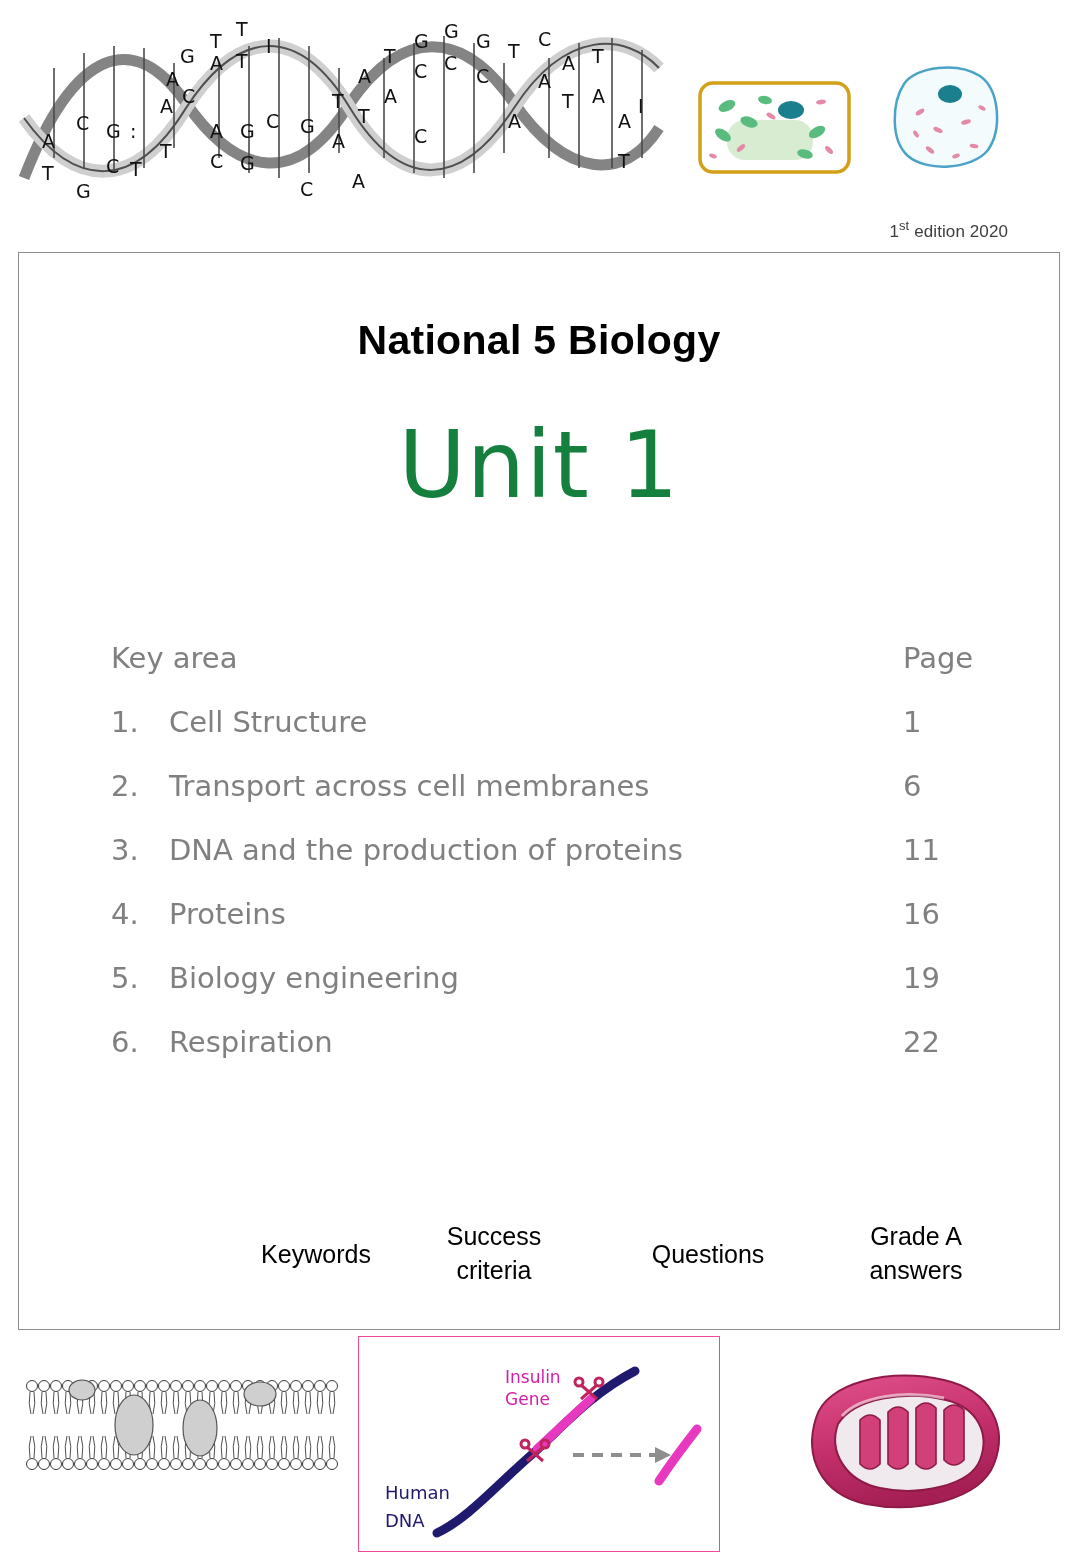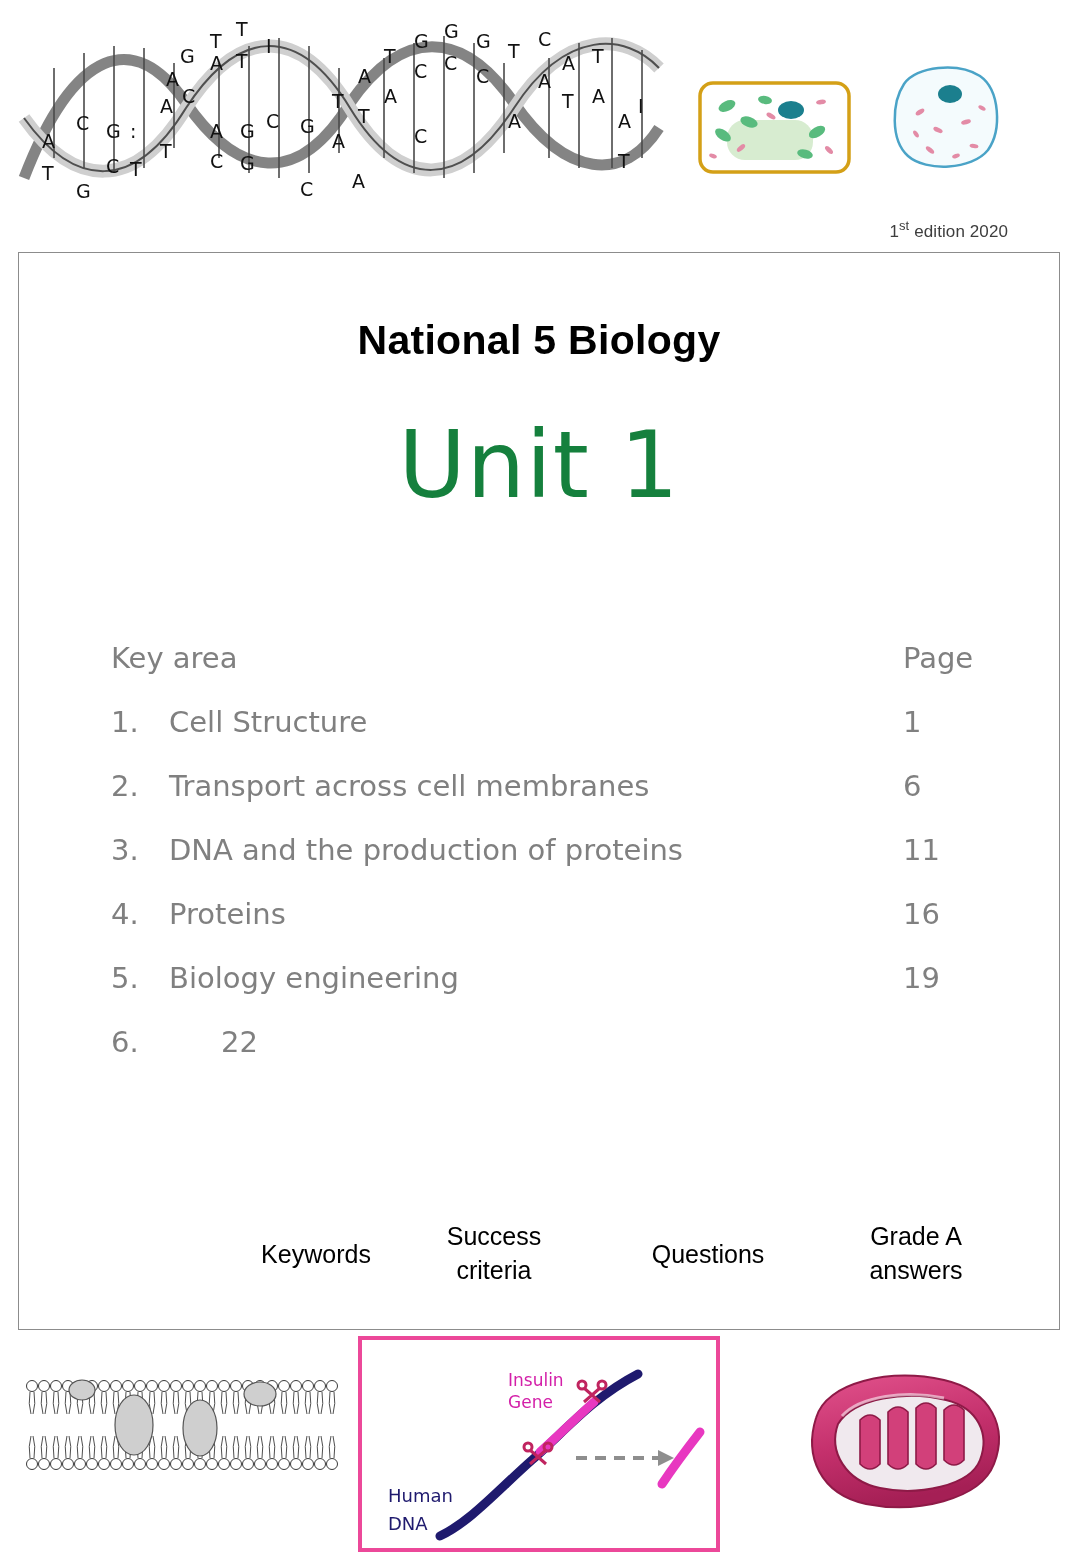--- a/index.html
+++ b/index.html
@@ -152,21 +152,21 @@
     top: 1370px;
     width: 316px;
     height: 110px;
   }
   .ge-box {
     position: absolute;
     left: 358px;
     top: 1336px;
     width: 362px;
     height: 216px;
-    border: 4px solid #ec4899;
+    border: 1px solid #ec4899;
     background: #fff;
     box-sizing: border-box;
   }
   .mito-art {
     position: absolute;
     left: 786px;
     top: 1366px;
     width: 225px;
     height: 150px;
   }
@@ -345,20 +345,21 @@
       <span class="label">Proteins</span>
       <span class="page">16</span>
     </div>
     <div class="row">
       <span class="num">5.</span>
       <span class="label">Biology engineering</span>
       <span class="page">19</span>
     </div>
     <div class="row">
       <span class="num">6.</span>
+      <span class="label">Respiration</span>
       <span class="page">22</span>
     </div>
   </div>
 
   <div class="nav-row">
     <div class="nav-item nav-2">
       <div>Keywords</div>
     </div>
     <div class="nav-item nav-3">
       <div>Success</div>

